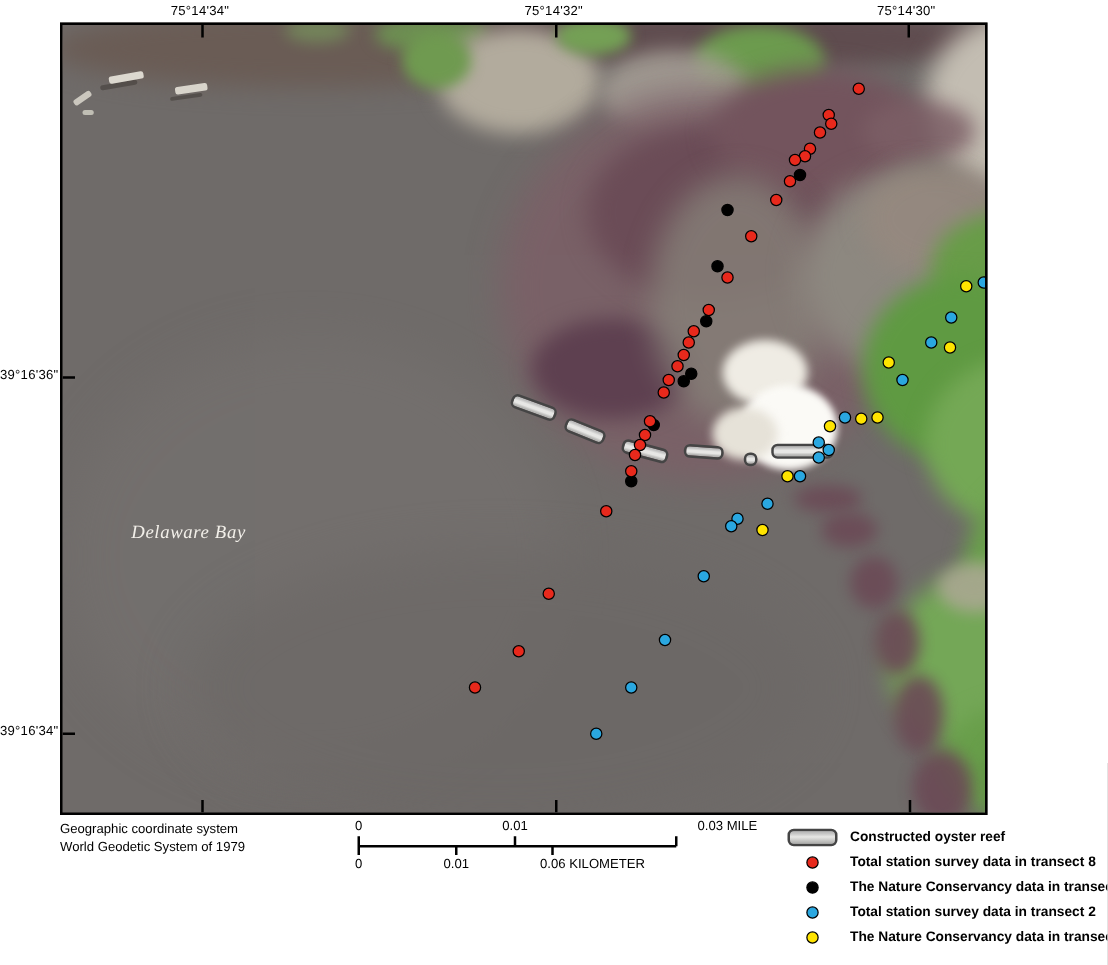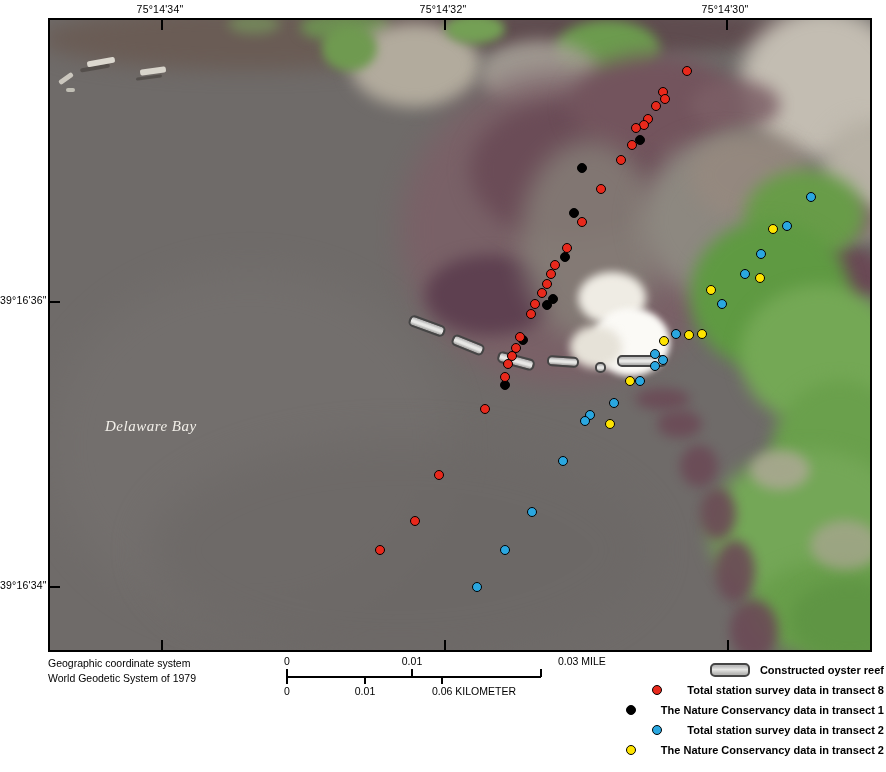--- a/index.html
+++ b/index.html
@@ -1,19 +1,19 @@
 <!DOCTYPE html>
 <html><head>
 <meta charset="utf-8">
 <style>
   html,body{margin:0;padding:0;background:#ffffff;}
   .stage{position:relative;width:886px;height:772px;background:#ffffff;overflow:hidden;
          font-family:"Liberation Sans",sans-serif;color:#000;}
   
-  .map{position:absolute;left:48px;top:18px;width:824px;height:634px;
+  .map{position:absolute;left:48px;top:18px;width:742px;height:634px;
        border:2px solid #000;box-sizing:border-box;background:#6f6b69;overflow:hidden;}
   .sat,.sat div{position:absolute;}
   .sat{left:0;top:0;width:100%;height:100%;}
   .coord-label{position:absolute;font-size:10.5px;letter-spacing:.2px;white-space:nowrap;}
   .coord-top{top:3px;transform:translateX(-50%);}
   .coord-left{left:0;width:44px;text-align:right;}
   .tick{position:absolute;background:#000;}
   .water-label{position:absolute;left:55px;top:398px;font-family:"Liberation Serif",serif;
                font-style:italic;font-size:15px;color:#f2efe9;letter-spacing:.5px;}
   .dot{position:absolute;width:8px;height:8px;border:1.5px solid #000;border-radius:50%;
@@ -24,21 +24,21 @@
   .struct{position:absolute;border-radius:2px;}
   
   .attribution{position:absolute;left:48px;top:656px;font-size:10.5px;line-height:15px;}
   .sb-label{position:absolute;font-size:10.5px;white-space:nowrap;}
   .sb-center{transform:translateX(-50%);}
   .sb-el{position:absolute;background:#000;}
   
   .legend{position:absolute;left:620px;top:653px;width:264px;}
   .legend-title{font-size:12.5px;font-weight:bold;text-align:center;letter-spacing:.2px;}
   .legend-rows{margin-top:7px;}
-  .legend-row{display:flex;align-items:center;height:20px;justify-content:flex-end;}
+  .legend-row{display:flex;align-items:center;height:20px;}
   .legend-swatch-cell{width:60px;display:flex;justify-content:center;align-items:center;flex:0 0 60px;}
   .legend-label{font-size:11px;font-weight:bold;white-space:nowrap;}
   .legend-reef{width:36px;height:10px;border:2.5px solid #454545;border-radius:5px;box-sizing:content-box;
         background:linear-gradient(to bottom,#bdbdbd 12%,#e7e7e5 45%,#b5b5b3 90%);}
   .legend-dot{width:8px;height:8px;border:1.5px solid #000;border-radius:50%;}
 </style>
 </head>
 <body>
 
 <div class="stage">

